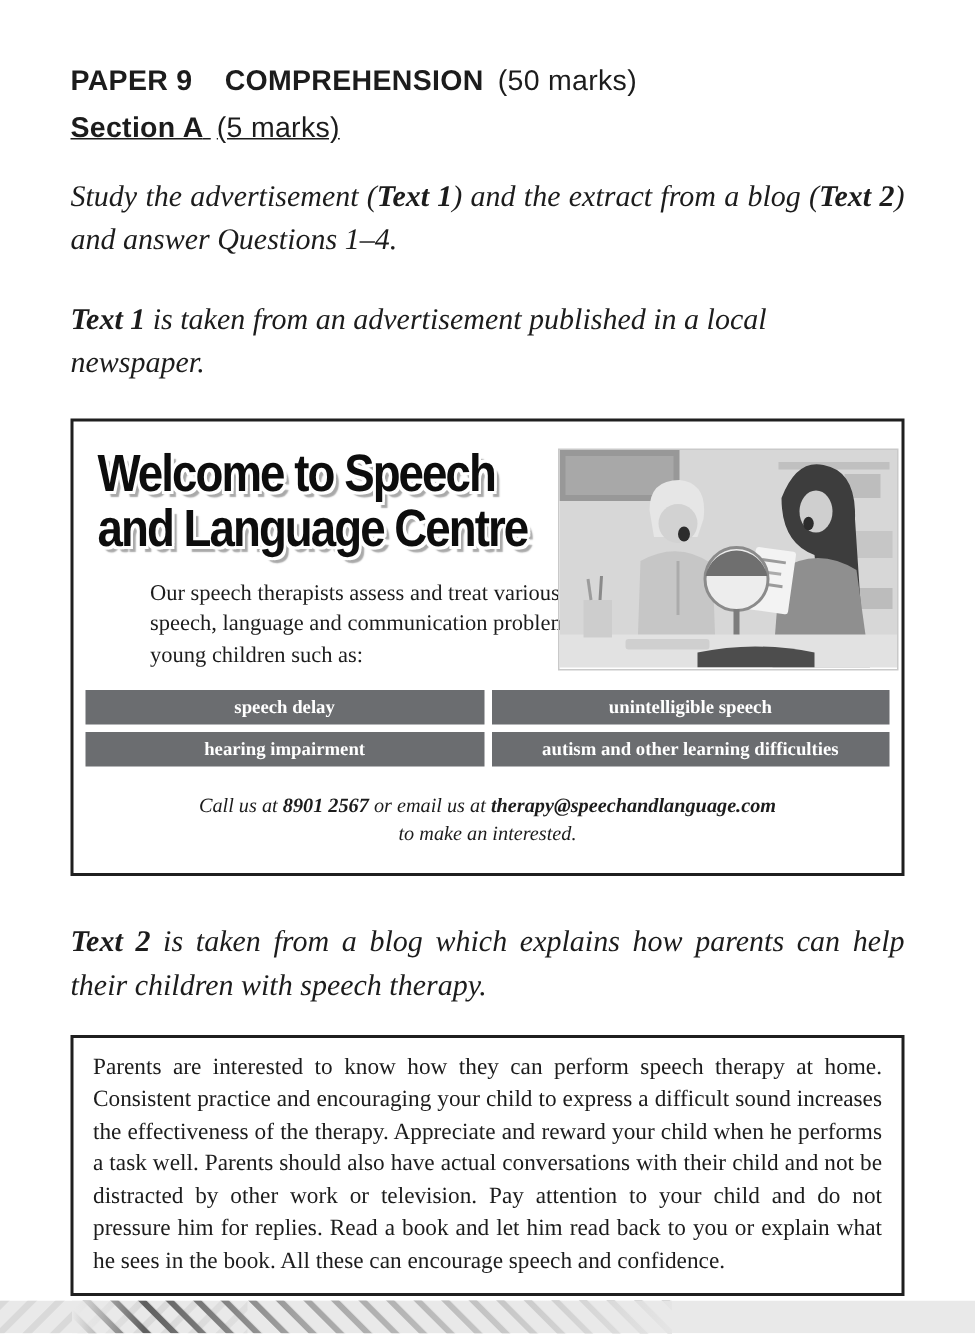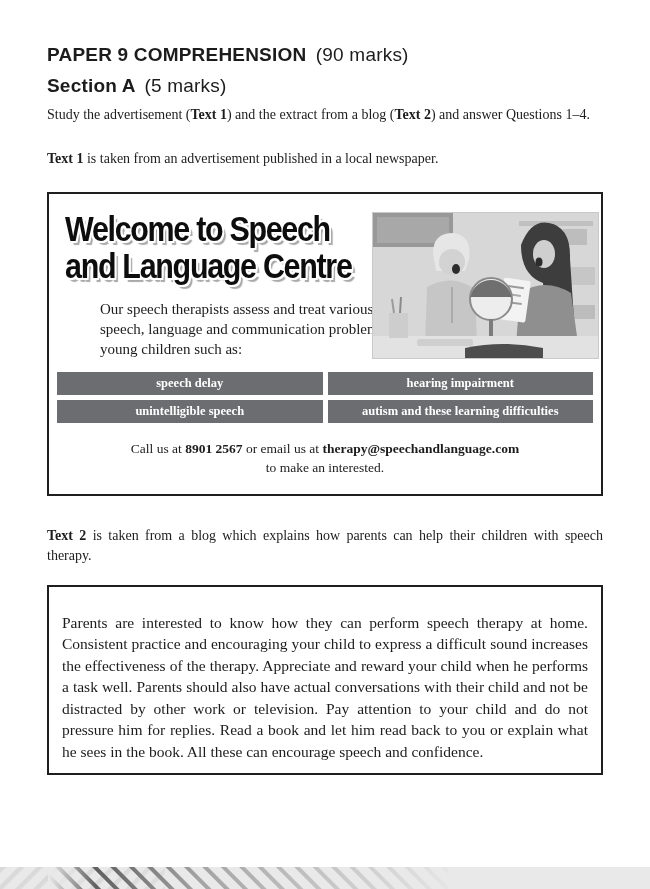--- a/index.html
+++ b/index.html
@@ -9,28 +9,28 @@
     font-family:"Liberation Serif", serif;
     color:#1c1c1c;
     position:relative;
     overflow:hidden;
   }
   .page { padding:44px 47px 0 47px; position:relative; }
 
   
   .h-sans { font-family:"Liberation Sans", sans-serif; font-size:19px; letter-spacing:0.2px; }
   .paper-title { margin-bottom:9px; }
-  .section-title { margin-bottom:8px; }
+  .section-title { margin-bottom:20px;text-decoration:underline; }
   .b  { font-weight:bold; }
   .reg{ font-weight:normal; }
-  .gap{ margin-left:0; }
+  .gap{ margin-left:16px; }
   .sp { margin-left:4px; }
 
   
-  .body-text { font-size:14px; line-height:1.45; }
+  .body-text { font-size:20px; line-height:1.45;font-style:italic; }
   .just { text-align:justify; }
   .instructions { margin-bottom:24px; }
   .src-line { margin-bottom:22px; }
 
   
   .ad-box {
     border:2px solid #1f1f1f;
     width:556px;
     margin-bottom:30px;
     padding:10px 8px 16px 8px;
@@ -64,42 +64,42 @@
   }
   .ad-cell {
     background:#6b6d70;
     color:#ffffff;
     font-weight:bold;
     font-size:12.5px;
     text-align:center;
     padding:4px 2px;
   }
   .ad-body { font-size:15.5px; line-height:1.4; margin:13px 6px 0 6px; }
-  .ad-cta  { text-align:center; font-size:13.5px; line-height:1.4; margin-top:17px; }
+  .ad-cta  { text-align:center; font-size:13.5px; line-height:1.4; margin-top:17px;font-style:italic; }
 
   
   .src-line-2 { margin-bottom:18px; width:556px; }
   .blog-box {
     border:2px solid #1f1f1f;
     width:556px;
-    padding:25px 13px 11px 13px;
+    padding:9px 13px 11px 13px;
   }
   .blog-box p { font-size:15.5px; line-height:21.5px; }
 
   .bottom-band { position:absolute; bottom:0; left:0; width:650px; height:22px; line-height:0; }
 </style>
 </head>
 <body>
 
 <div class="page">
 
   <h1 class="h-sans paper-title">
     <span class="b">PAPER 9</span>
     <span class="b gap">COMPREHENSION</span>
-    <span class="reg sp">(90 marks)</span>
+    <span class="reg sp">(50 marks)</span>
   </h1>
   <h2 class="h-sans section-title">
     <span class="b">Section A</span>
     <span class="reg sp">(5 marks)</span>
   </h2>
 
   <p class="body-text just instructions"><span>Study the advertisement (</span><span class="b">Text 1</span><span>) and the extract from a blog (</span><span class="b">Text 2</span><span>) and answer Questions 1–4.</span></p>
 
   <p class="body-text src-line"><span class="b">Text 1</span><span> is taken from an advertisement published in a local newspaper.</span></p>
 
@@ -149,23 +149,23 @@
           <line x1="21" y1="100" x2="19" y2="86" stroke="#9c9c9c" stroke-width="2"></line>
           <line x1="27" y1="100" x2="28" y2="84" stroke="#8a8a8a" stroke-width="2"></line>
           <rect x="44" y="126" width="56" height="7" rx="2" fill="#cfcfcf"></rect>
           <path d="M92 135 Q130 127 170 135 L170 145 L92 145 Z" fill="#4d4d4d"></path>
         </svg>
       </div>
     </div>
 
     <div class="ad-table">
       <div class="ad-cell">speech delay</div>
+      <div class="ad-cell">unintelligible speech</div>
       <div class="ad-cell">hearing impairment</div>
-      <div class="ad-cell">unintelligible speech</div>
-      <div class="ad-cell">autism and these learning difficulties</div>
+      <div class="ad-cell">autism and other learning difficulties</div>
     </div>
 
 
     <p class="ad-cta"><span>Call us at </span><span class="b">8901 2567</span><span> or email us at </span><span class="b">therapy@speechandlanguage.com</span><br><span>to make an interested.</span></p>
   </section>
 
   <p class="body-text just src-line-2"><span class="b">Text 2</span><span> is taken from a blog which explains how parents can help their children with speech therapy.</span></p>
 
   <section class="blog-box">
     <p class="just">Parents are interested to know how they can perform speech therapy at home. Consistent practice and encouraging your child to express a difficult sound increases the effectiveness of the therapy. Appreciate and reward your child when he performs a task well. Parents should also have actual conversations with their child and not be distracted by other work or television. Pay attention to your child and do not pressure him for replies. Read a book and let him read back to you or explain what he sees in the book. All these can encourage speech and confidence.</p>

